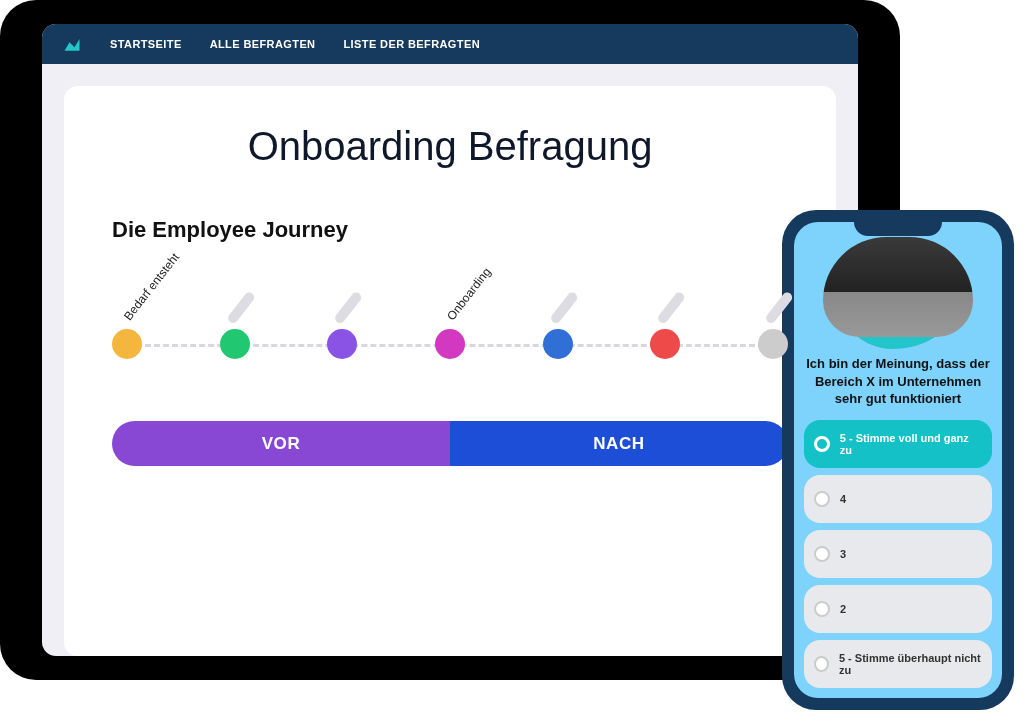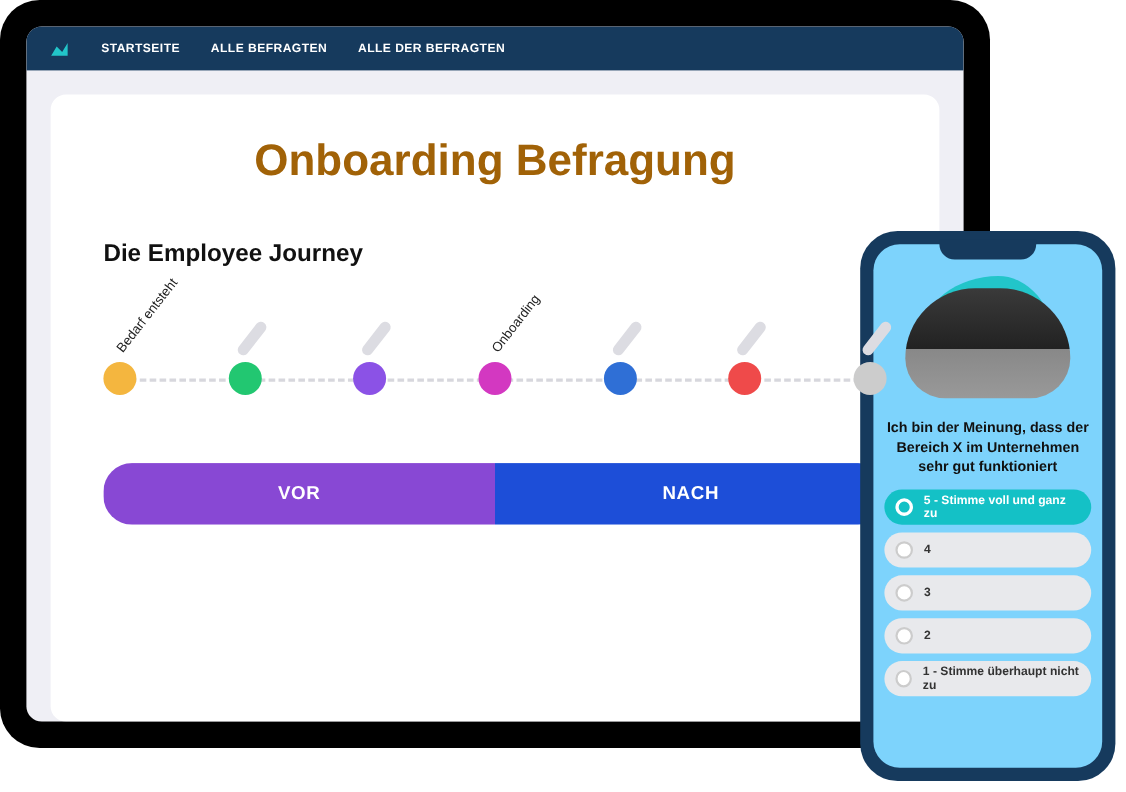--- a/index.html
+++ b/index.html
@@ -7,21 +7,21 @@
     width: 1024px; height: 720px;
     font-family: "Segoe UI", "Helvetica Neue", Arial, sans-serif;
     background: #fff; position: relative; overflow: hidden;
   }
 
   
   .tablet {
     position: absolute; left: 0; top: 0;
     width: 900px; height: 680px;
     background: #000; border-radius: 36px;
-    padding: 24px 24px;
+    padding: 24px 42px;
   }
   .tablet-inner {
     width: 100%; height: 100%;
     border-radius: 14px; overflow: hidden;
     display: flex; flex-direction: column;
     background: #efeff5;
   }
 
   
   .navbar {
@@ -34,21 +34,21 @@
     color: #fff; font-size: 11px; font-weight: 700;
     letter-spacing: .4px; cursor: pointer;
   }
 
   .content-card {
     margin: 22px 22px 0 22px;
     flex: 1; background: #fff; border-radius: 14px;
     padding: 38px 48px;
   }
   .page-title {
-    font-size: 40px; font-weight: 700; color: #a16207;
+    font-size: 40px; font-weight: 400; color: #0f172a;
     text-align: center; margin-bottom: 48px;
   }
   .section-title {
     font-size: 22px; font-weight: 800; color: #111;
     margin-bottom: 46px;
   }
 
   
   .journey {
     position: relative; height: 110px;
@@ -64,21 +64,21 @@
     width: 36px; height: 10px; border-radius: 6px;
     background: #dcdce2; transform: rotate(-52deg); transform-origin: left bottom;
   }
   .node .lbl {
     position: absolute; left: 20px; bottom: 36px;
     transform: rotate(-52deg); transform-origin: left bottom;
     font-size: 12px; color: #222; white-space: nowrap;
   }
 
   .phase-bar {
-    margin-top: 22px; height: 56px; border-radius: 26px;
+    margin-top: 22px; height: 45px; border-radius: 26px;
     display: flex; overflow: hidden;
     font-weight: 800; color: #fff; font-size: 17px; letter-spacing: .6px; justify-content: center;
   }
   .phase-bar > div {
     flex: 1; display: flex; align-items: center; justify-content: center;
   }
   .phase-vor   { background: #8848d4; }
   .phase-waehr { background: #b68de6; }
   .phase-nach  { background: #1d4ed8; }
 
@@ -112,21 +112,21 @@
     width: 150px; height: 100px; border-radius: 70px 70px 40px 40px;
     background: linear-gradient(180deg,#3a3a3a 0%, #222 55%, #888 55%, #999 100%);
   }
   .question {
     margin-top: 14px; font-size: 13px; font-weight: 800;
     text-align: center; line-height: 1.35; color: #111;
   }
   .options { width: 100%; margin-top: 12px; display: flex; flex-direction: column; gap: 7px; }
   .opt {
     display: flex; align-items: center; gap: 10px;
-    height: 32px; border-radius: 16px; padding: 0 10px;
+    height: 48px; border-radius: 16px; padding: 0 10px;
     font-size: 11px; font-weight: 700; cursor: pointer;
   }
   .opt .radio {
     width: 16px; height: 16px; border-radius: 50%;
     background: #fff; border: 2px solid #ccc;
   }
   .opt.sel { background: #14c1c6; color: #fff; }
   .opt.sel .radio { border: 3px solid #fff; background: transparent; }
   .opt.unsel { background: #e8e9ec; color: #333; }
 </style>
@@ -135,21 +135,21 @@
 
 <div class="tablet">
   <div class="tablet-inner">
 
     <div class="navbar">
       <svg class="logo" viewBox="0 0 24 24">
         <path d="M3 20 L9 10 L15 16 L21 6 V20 Z" fill="#22c5c9"></path>
       </svg>
       <span class="nav-link">STARTSEITE</span>
       <span class="nav-link">ALLE BEFRAGTEN</span>
-      <span class="nav-link">ALLE DER BEFRAGTEN</span>
+      <span class="nav-link">LISTE DER BEFRAGTEN</span>
     </div>
 
     <div class="content-card">
       <h1 class="page-title">Onboarding Befragung</h1>
       <h2 class="section-title">Die Employee Journey</h2>
 
       <div class="journey">
         <div class="dashed"></div>
 
       <div class="node" style="background: rgb(244, 182, 63);">
@@ -205,17 +205,17 @@
         <div class="opt unsel">
           <span class="radio"></span>
           <span>3</span>
         </div>
         <div class="opt unsel">
           <span class="radio"></span>
           <span>2</span>
         </div>
         <div class="opt unsel">
           <span class="radio"></span>
-          <span>1 - Stimme überhaupt nicht zu</span>
+          <span>5 - Stimme überhaupt nicht zu</span>
         </div>
       </div>
   </div>
 </div>
 
 </body></html>

